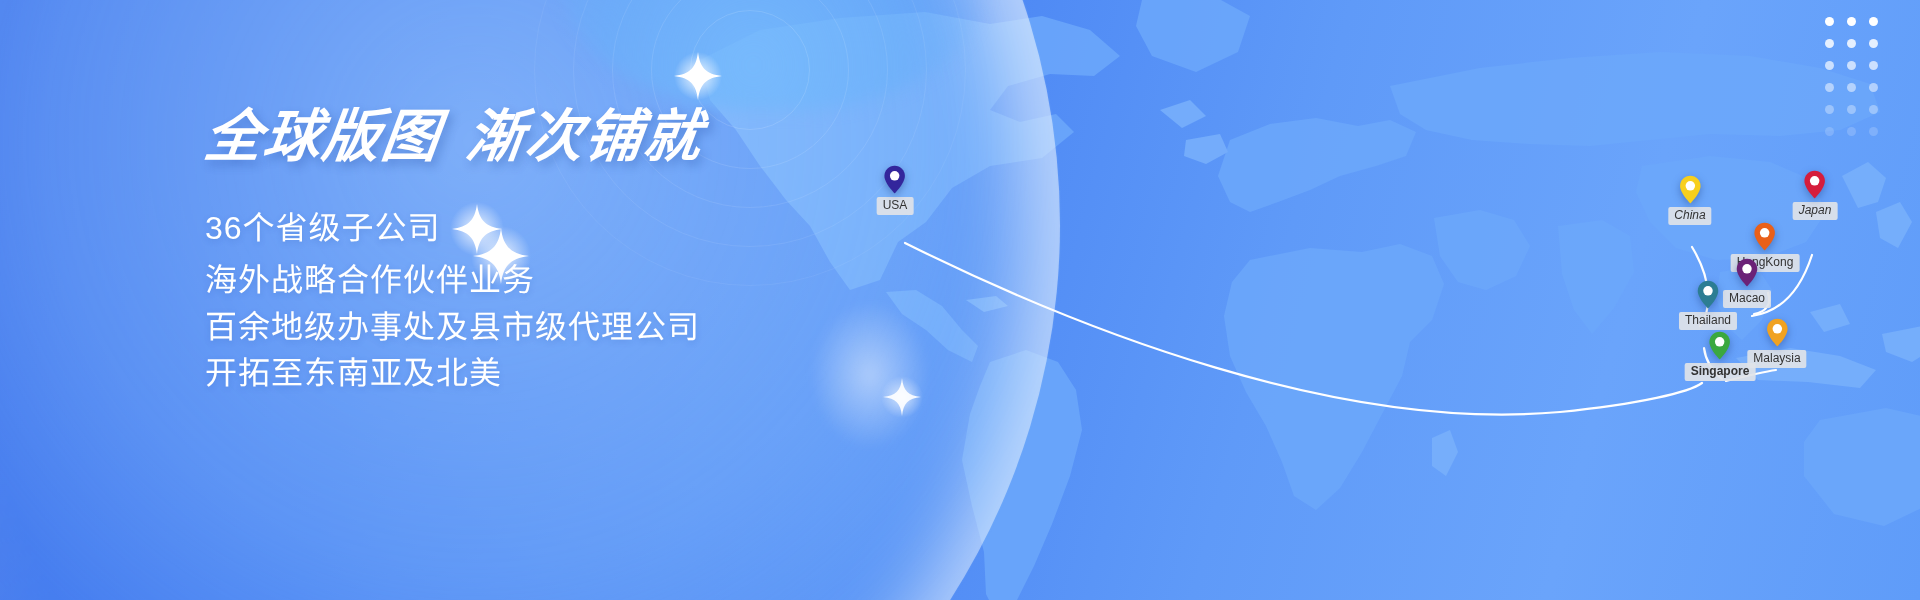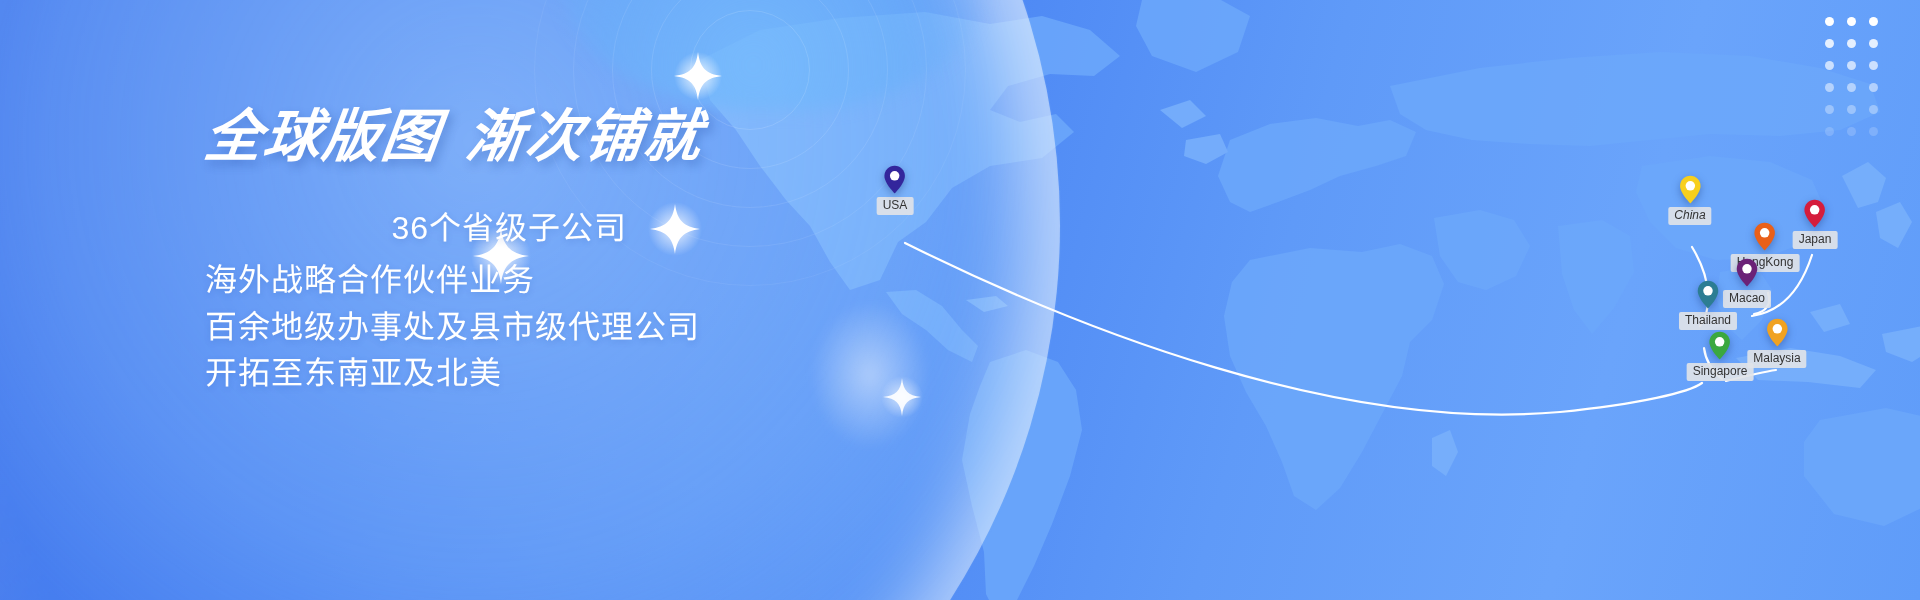--- a/index.html
+++ b/index.html
@@ -154,21 +154,21 @@
   .sub-line{
     font-size:32px;
     line-height:1.46;
     color:#ffffff;
     font-weight:400;
     letter-spacing:1px;
     white-space:nowrap;
     text-shadow:0 2px 6px rgba(30,70,160,.20);
     position:relative;
   }
-  #line-1{display:flex;align-items:center;gap:20px;justify-content:flex-end;}
+  #line-1{display:flex;align-items:center;gap:8px;}
 
   
   .marker{
     position:absolute;
     z-index:7;
     transform:translate(-50%,-100%);
   }
   .pin{
     position:relative;
     width:26px;height:34px;
@@ -349,21 +349,21 @@
       </div>
       <div class="marker small" style="left: 1690px; top: 225px; font-style: italic;">
         <div class="pin">
           <svg viewBox="0 0 26 34" width="100%" height="100%">
             <path d="M13 0.8 C6.2 0.8 0.9 6.1 0.9 12.8 C0.9 21.5 13 33.4 13 33.4 C13 33.4 25.1 21.5 25.1 12.8 C25.1 6.1 19.8 0.8 13 0.8 Z" fill="#f7cf1d"></path>
             <circle cx="13" cy="12.6" r="5.6" fill="#ffffff"></circle>
           </svg>
         </div>
         <div style="text-align: center;"><span class="lbl">China</span></div>
       </div>
-      <div class="marker small" style="left: 1815px; top: 249px;">
+      <div class="marker small" style="left: 1815px; top: 220px; font-style: italic;">
         <div class="pin">
           <svg viewBox="0 0 26 34" width="100%" height="100%">
             <path d="M13 0.8 C6.2 0.8 0.9 6.1 0.9 12.8 C0.9 21.5 13 33.4 13 33.4 C13 33.4 25.1 21.5 25.1 12.8 C25.1 6.1 19.8 0.8 13 0.8 Z" fill="#d51d3c"></path>
             <circle cx="13" cy="12.6" r="5.6" fill="#ffffff"></circle>
           </svg>
         </div>
         <div style="text-align: center;"><span class="lbl">Japan</span></div>
       </div>
       <div class="marker small" style="left: 1765px; top: 272px;">
         <div class="pin">
@@ -392,21 +392,21 @@
         </div>
         <div style="text-align: center;"><span class="lbl">Thailand</span></div>
       </div>
       <div class="marker small" style="left: 1720px; top: 381px;">
         <div class="pin">
           <svg viewBox="0 0 26 34" width="100%" height="100%">
             <path d="M13 0.8 C6.2 0.8 0.9 6.1 0.9 12.8 C0.9 21.5 13 33.4 13 33.4 C13 33.4 25.1 21.5 25.1 12.8 C25.1 6.1 19.8 0.8 13 0.8 Z" fill="#3ba83f"></path>
             <circle cx="13" cy="12.6" r="5.6" fill="#ffffff"></circle>
           </svg>
         </div>
-        <div style="text-align: center;"><span class="lbl">Singapore</span></div>
+        <div style="text-align: center; font-weight: bold;"><span class="lbl">Singapore</span></div>
       </div>
       <div class="marker small" style="left: 1777px; top: 368px;">
         <div class="pin">
           <svg viewBox="0 0 26 34" width="100%" height="100%">
             <path d="M13 0.8 C6.2 0.8 0.9 6.1 0.9 12.8 C0.9 21.5 13 33.4 13 33.4 C13 33.4 25.1 21.5 25.1 12.8 C25.1 6.1 19.8 0.8 13 0.8 Z" fill="#f0a221"></path>
             <circle cx="13" cy="12.6" r="5.6" fill="#ffffff"></circle>
           </svg>
         </div>
         <div style="text-align: right;"><span class="lbl">Malaysia</span></div>
       </div>

